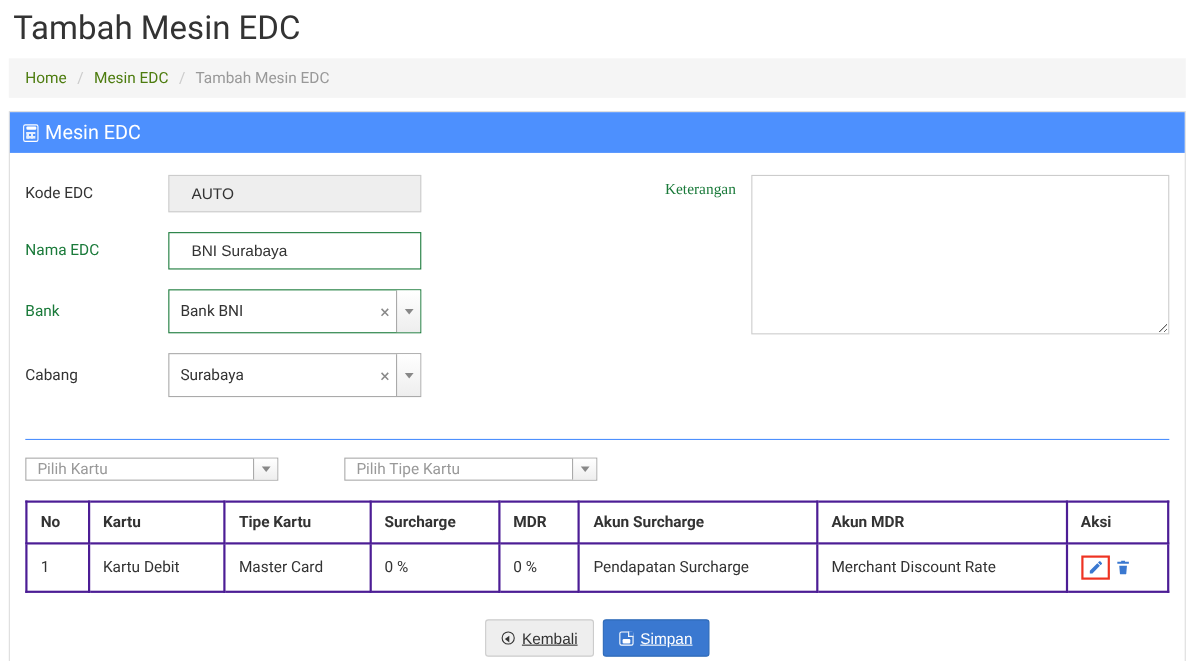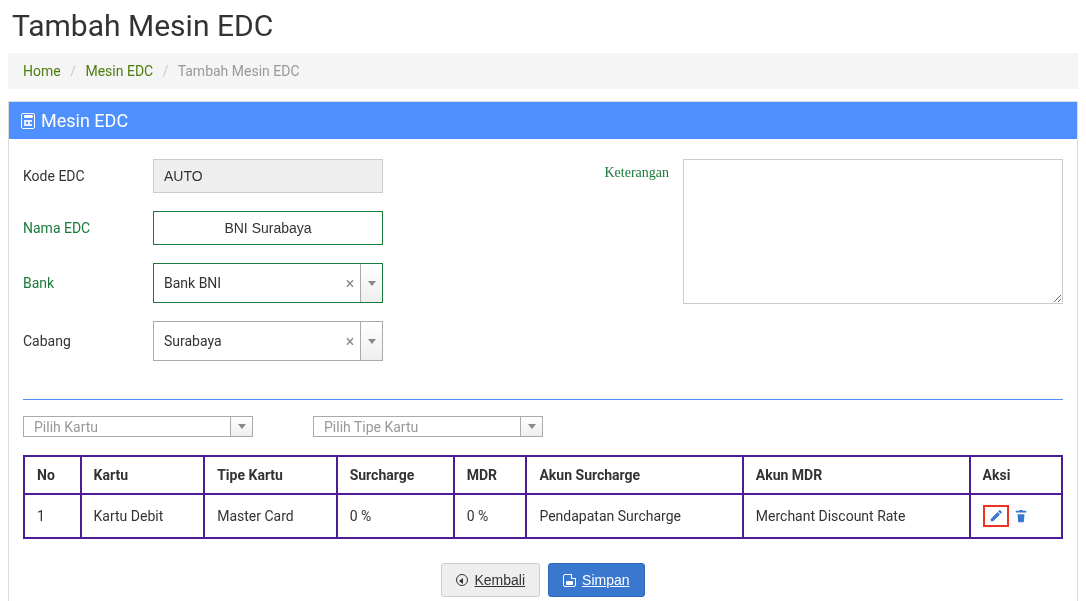--- a/index.html
+++ b/index.html
@@ -66,25 +66,25 @@
       color: #1a7a3a;
       font-size: 14px;
     }
     .lbl.plain { color: #333; }
     .form-row .control { width: 230px; }
     .text-input {
       width: 100%;
       height: 34px;
       border: 1px solid #ccc;
       background: #eee;
-      padding: 0 10px;
+      padding: 0 20px;
       font-size: 14px;
       color: #333;
     }
-    .text-input.focus { border: 1px solid #1a7a3a; background: #fff; text-align: center; }
+    .text-input.focus { border: 1px solid #1a7a3a; background: #fff; }
     .select2 {
       width: 100%;
       height: 40px;
       border: 1px solid #aaa;
       display: flex;
       align-items: stretch;
       background: #fff;
     }
     .select2.green { border-color: #1a7a3a; }
     .select2 .s-text { flex:1; display:flex; align-items:center; padding:0 10px; color:#333; }

